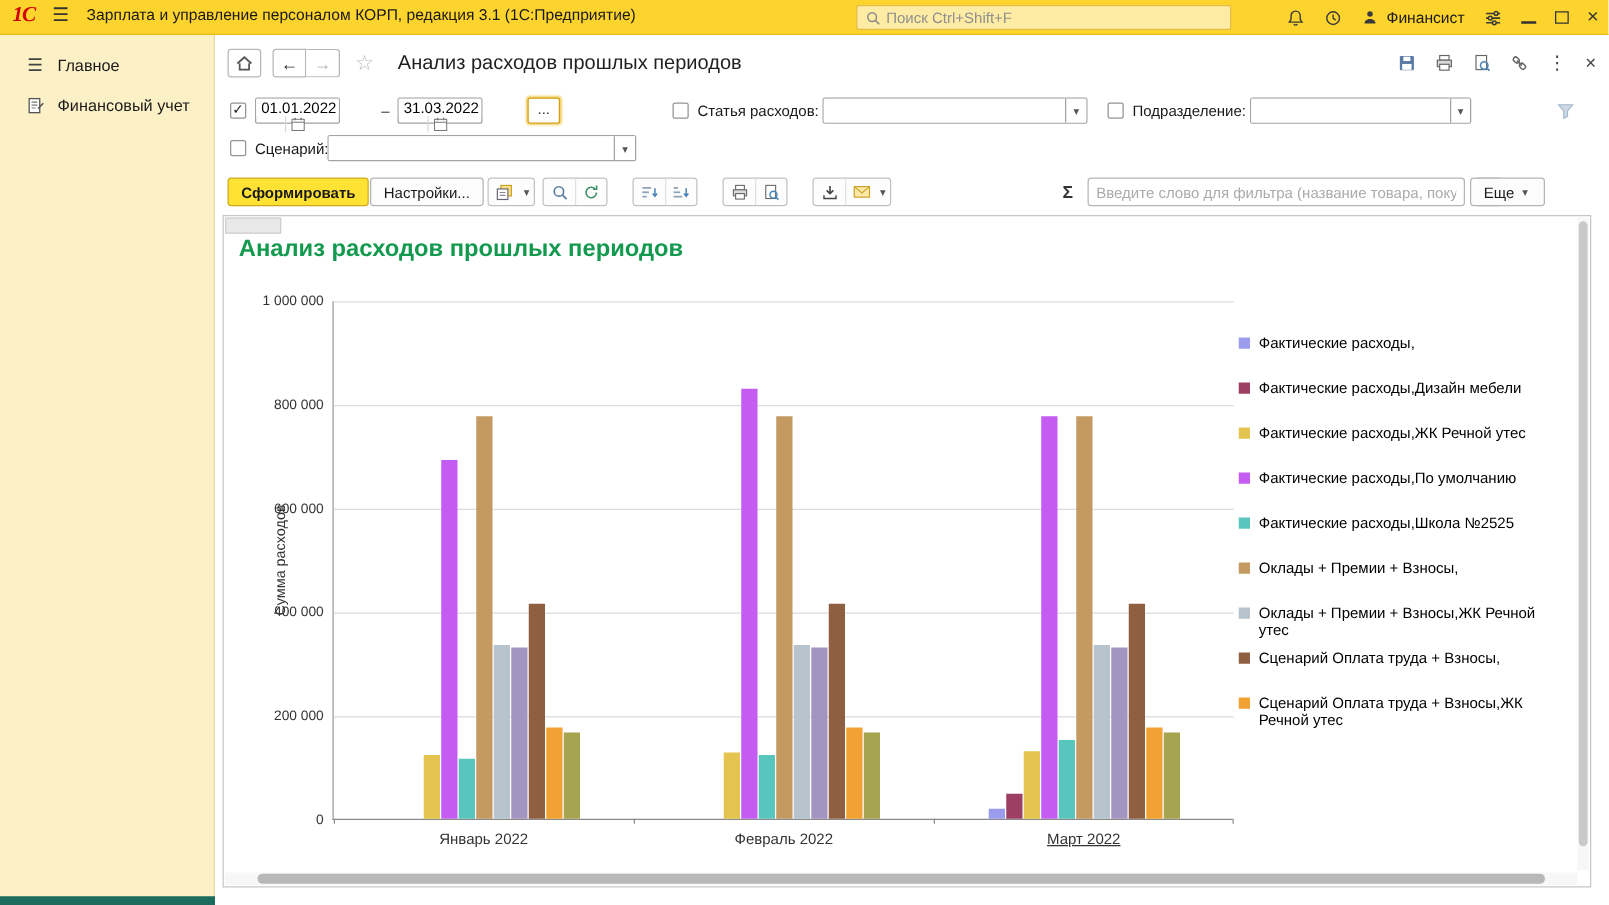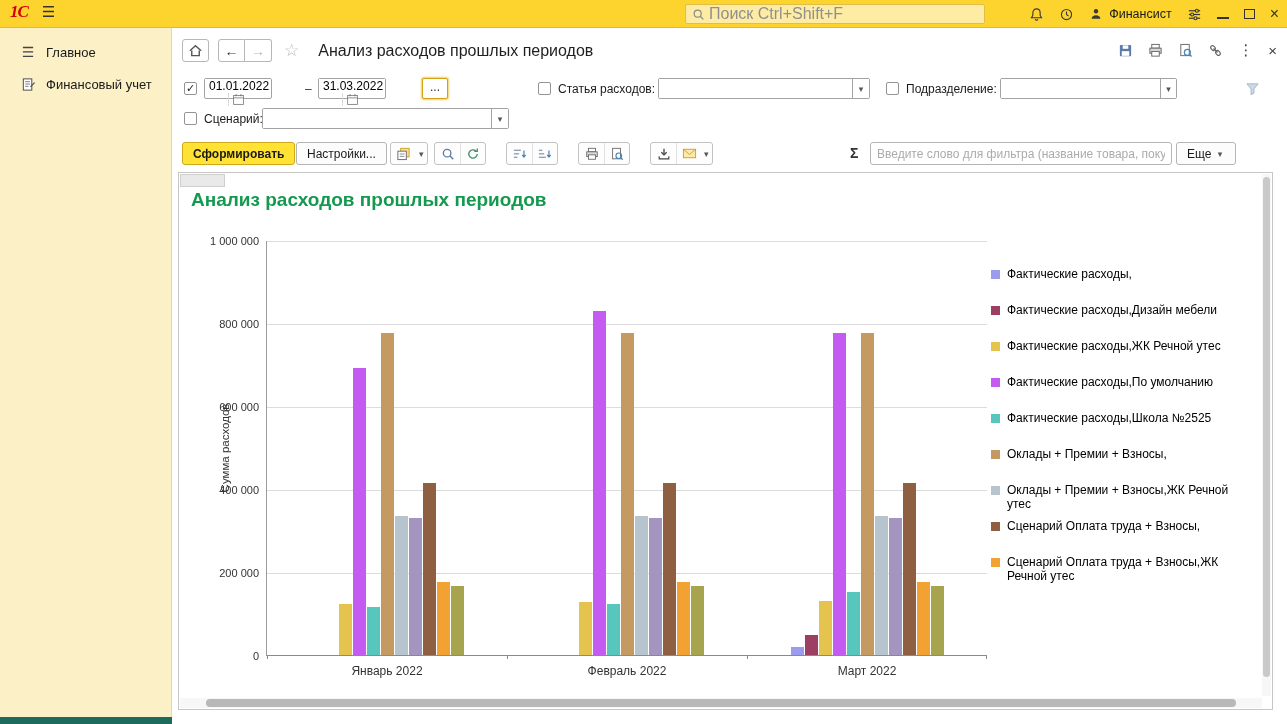--- a/index.html
+++ b/index.html
@@ -10,21 +10,21 @@
   .titlebar { position:absolute; left:0; top:0; width:1287px; height:28px;
     background:#fdd42e; border-bottom:1px solid #e7bb13; }
   .tb-left { position:absolute; left:0; top:0; height:24px; display:flex; align-items:center; gap:14px; padding-left:10px; }
   .logo { color:#d40000; font-weight:bold; font-size:17px; font-family:"Liberation Serif", serif; font-style:italic; letter-spacing:-1px; }
   .tb-menu { font-size:15px; color:#333; cursor:pointer; }
   .tb-title { font-size:12.5px; color:#1a1a1a; }
   .tb-search { position:absolute; left:685px; top:4px; width:300px; height:20px;
     background:#ffeca4; border:1px solid #e3bd4a; border-radius:2px;
     display:flex; align-items:center; gap:4px; padding:0 6px; }
   .tb-search input { border:none; outline:none; background:transparent; flex:1;
-    font-size:16px; font-family:"Liberation Sans",sans-serif; color:#333; }
+    font-size:12px; font-family:"Liberation Sans",sans-serif; color:#333; }
   .tb-search input::placeholder { color:#8f8f8f; }
   .tb-right { position:absolute; right:8px; top:0; height:28px; display:flex; align-items:center; gap:15px; }
   .tb-ic { display:flex; align-items:center; cursor:pointer; }
   .tb-user { display:flex; align-items:flex-start; gap:6px; font-size:12.5px; color:#1a1a1a; cursor:pointer; }
   .win-min { width:12px; height:10px; border-bottom:2px solid #333; cursor:pointer; }
   .win-max { width:11px; height:10px; border:1.5px solid #333; cursor:pointer; }
   .win-close { font-size:16px; color:#333; line-height:10px; cursor:pointer; }
 
   
   .sidebar { position:absolute; left:0; top:28px; width:172px; height:696px;
@@ -124,20 +124,21 @@
 </style>
 </head>
 <body>
 
 <div class="app">
 
   <header class="titlebar">
     <div class="tb-left">
       <span class="logo">1С</span>
       <span class="tb-menu">☰</span>
+      <span class="tb-title">Зарплата и управление персоналом КОРП, редакция 3.1  (1С:Предприятие)</span>
     </div>
     <div class="tb-search">
       <span>
         <svg viewBox="0 0 16 16" width="13" height="13">
             <circle cx="7" cy="7" r="4.3" fill="none" stroke="#8a8a8a" stroke-width="1.5"></circle>
             <line x1="10.4" y1="10.4" x2="14" y2="14" stroke="#8a8a8a" stroke-width="1.6"></line>
           </svg>
       </span>
       <input placeholder="Поиск Ctrl+Shift+F" style="">
     </div>
@@ -455,21 +456,21 @@
             <div class="bar" title="Фактические расходы,ЖК Речной утес — Март 2022" style="height: 54.365px; background: rgb(228, 196, 79);"></div>
             <div class="bar" title="Фактические расходы,По умолчанию — Март 2022" style="height: 322.04px; background: rgb(197, 92, 242);"></div>
             <div class="bar" title="Фактические расходы,Школа №2525 — Март 2022" style="height: 63.495px; background: rgb(89, 198, 189);"></div>
             <div class="bar" title="Оклады + Премии + Взносы, — Март 2022" style="height: 322.455px; background: rgb(196, 154, 98);"></div>
             <div class="bar" title="Оклады + Премии + Взносы,ЖК Речной утес — Март 2022" style="height: 139.025px; background: rgb(183, 195, 205);"></div>
             <div class="bar" title="Оклады + Премии + Взносы,Школа №2525 — Март 2022" style="height: 136.535px; background: rgb(163, 148, 192);"></div>
             <div class="bar" title="Сценарий Оплата труда + Взносы, — Март 2022" style="height: 171.81px; background: rgb(143, 95, 66);"></div>
             <div class="bar" title="Сценарий Оплата труда + Взносы,ЖК Речной утес — Март 2022" style="height: 73.455px; background: rgb(242, 162, 51);"></div>
             <div class="bar" title="Сценарий Оплата труда + Взносы,Школа №2525 — Март 2022" style="height: 69.305px; background: rgb(166, 164, 78);"></div>
           </div>
-          <div class="xtick" style="left: 480px; width: 240px;">Март 2022</div>
+          <div class="xtick" style="left: 480px; width: 240px; text-decoration: underline;">Март 2022</div>
           <div class="xax-tick" style="left: 0px;"></div>
           <div class="xax-tick" style="left: 240px;"></div>
           <div class="xax-tick" style="left: 480px;"></div>
           <div class="xax-tick" style="left: 719px;"></div>
         </div>
       <div class="legend" id="legend">
           <div class="legend-item">
             <span class="legend-swatch" style="background: rgb(156, 156, 238);"></span>
             <span class="legend-label">Фактические расходы,</span>
           </div>

